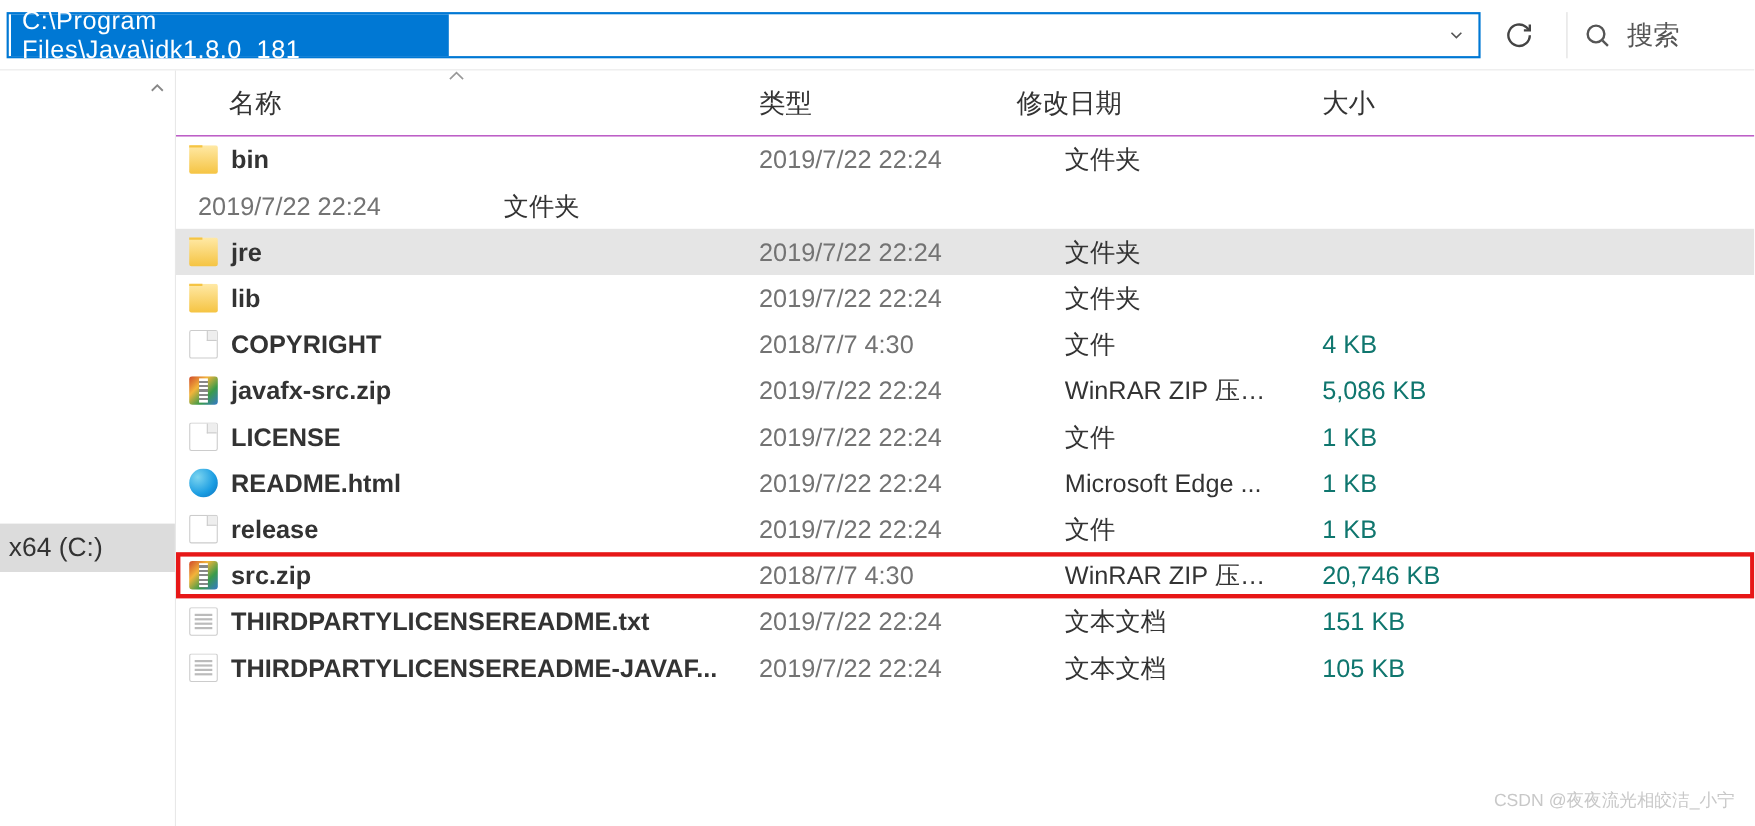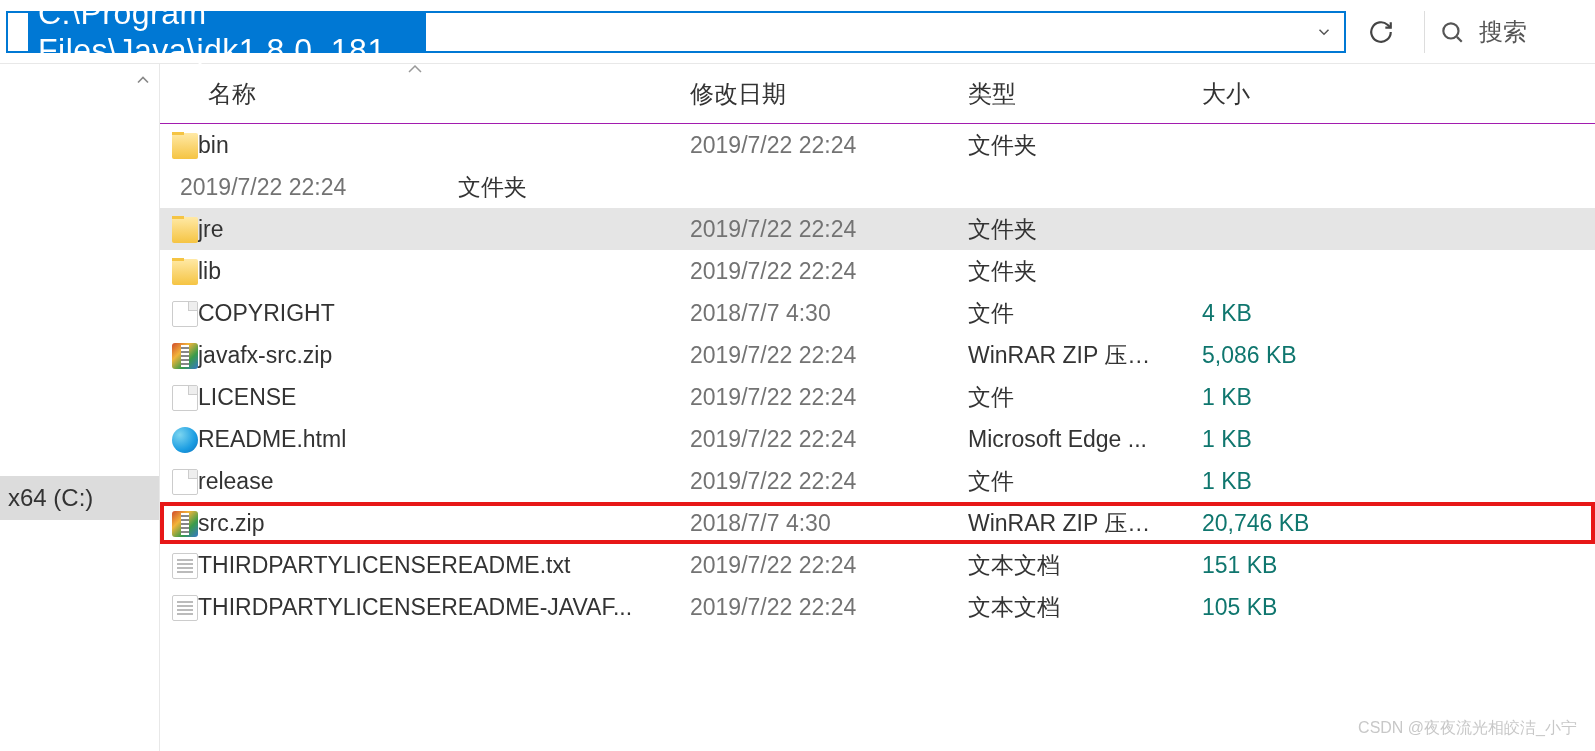--- a/index.html
+++ b/index.html
@@ -1,20 +1,20 @@
 <!DOCTYPE html>
 <html><head>
   <meta charset="utf-8">
   <style>
     * { margin: 0; padding: 0; box-sizing: border-box; font-family: 'Microsoft YaHei', 'Segoe UI', sans-serif; }
     body { background: #fff; width: 1595px; height: 751px; overflow: hidden; }
     
     .addressbar-row { display: flex; align-items: center; padding: 4px 6px; gap: 10px; border-bottom: 1px solid #e8e8e8; height: 64px; }
     .address-box { flex: 0 0 1340px; height: 42px; border: 2px solid #0078d4; background: #fff; display: flex; align-items: center; position: relative; }
-    .address-path { flex: 1; height: 100%; display: flex; align-items: center; padding: 0 10px; color: #fff; background: #0078d4; font-size: 32px; letter-spacing: 0.5px; margin: 20px; width: 398px; flex: 0 0 398px; }
+    .address-path { flex: 1; height: 100%; display: flex; align-items: center; padding: 0 10px; color: #fff; background: #0078d4; font-size: 23px; letter-spacing: 0.5px; margin: 2px; width: 398px; flex: 0 0 398px; }
     .address-empty { flex: 1; }
     .dropdown-btn { width: 40px; height: 100%; display: flex; align-items: center; justify-content: center; cursor: pointer; color: #555; }
     .refresh-btn { width: 50px; height: 42px; display: flex; align-items: center; justify-content: center; cursor: pointer; color: #444; }
     .search-box { flex: 1; height: 42px; display: flex; align-items: center; padding: 0 14px; gap: 14px; border-left: 1px solid #ddd; margin-left: 8px; }
     .search-icon-wrap { color: #555; }
     .search-text { color: #555; font-size: 24px; }
     
     .main-area { display: flex; height: calc(100% - 64px); }
     .nav-panel { width: 160px; border-right: 1px solid #e8e8e8; position: relative; padding-top: 6px; }
     .nav-scroll-up { position: absolute; top: 6px; right: 6px; color: #888; font-size: 22px; }
@@ -28,21 +28,21 @@
     .header-cell.date { width: 278px; }
     .header-cell.type { width: 234px; }
     .header-cell.size { width: 170px; }
     .sort-arrow { position: absolute; left: 50%; top: -2px; transform: translateX(-50%); color: #999; font-size: 18px; }
     
     .file-rows { }
     .file-row { display: flex; height: 42px; align-items: center; font-size: 23px; color: #333; }
     .file-row.selected { background: #e5e5e5; }
     .file-row.highlighted { outline: 4px solid #e71717; outline-offset: -4px; }
     .cell { padding: 0 20px; overflow: hidden; white-space: nowrap; text-overflow: ellipsis; }
-    .cell.name { width: 510px; padding-left: 12px; display: flex; align-items: flex-end; gap: 0; }
+    .cell.name { width: 510px; padding-left: 12px; display: flex; align-items: center; gap: 12px; font-weight: bold; }
     .cell.date { width: 278px; color: #737373; }
     .cell.type { width: 234px; color: #333; }
     .cell.size { width: 170px; text-align: left; color: #0f766e; }
     
     .icon { width: 26px; height: 26px; display: inline-flex; align-items: center; justify-content: center; flex-shrink: 0; }
     .icon.folder { background: linear-gradient(to bottom, #ffe9a6, #f5c443); border-radius: 2px; position: relative; }
     .icon.folder::before { content: ''; position: absolute; top: -4px; left: 0; width: 12px; height: 6px; background: #f5c443; border-radius: 2px 2px 0 0; }
     .icon.file { background: #fff; border: 1px solid #ccc; border-radius: 2px; position: relative; }
     .icon.file::before { content: ''; position: absolute; top: 0; right: 0; width: 8px; height: 8px; background: #eee; border-left: 1px solid #ccc; border-bottom: 1px solid #ccc; }
     .icon.zip { background: linear-gradient(135deg, #d04a2b, #f2b43a, #3a9b4a, #3578c9); border-radius: 3px; position: relative; }
@@ -100,25 +100,25 @@
   <div class="content">
     <div class="header-row">
       <div class="header-cell name">
         <span class="sort-arrow">
           <svg width="18" height="14" viewBox="0 0 24 16" fill="none" stroke="currentColor" stroke-width="2">
               <polyline points="4 12 12 4 20 12"></polyline>
             </svg>
         </span>
         <span>名称</span>
       </div>
+      <div class="header-cell type">
+          <span>类型</span>
+        </div>
       <div class="header-cell date">
           <span>修改日期</span>
-        </div>
-      <div class="header-cell type">
-          <span>类型</span>
         </div>
       <div class="header-cell size">
           <span>大小</span>
         </div>
     </div>
     <div class="file-rows" id="file-rows">
         <div class="file-row">
           <div class="cell name">
             <span class="icon folder"></span>
             <span>bin</span>

